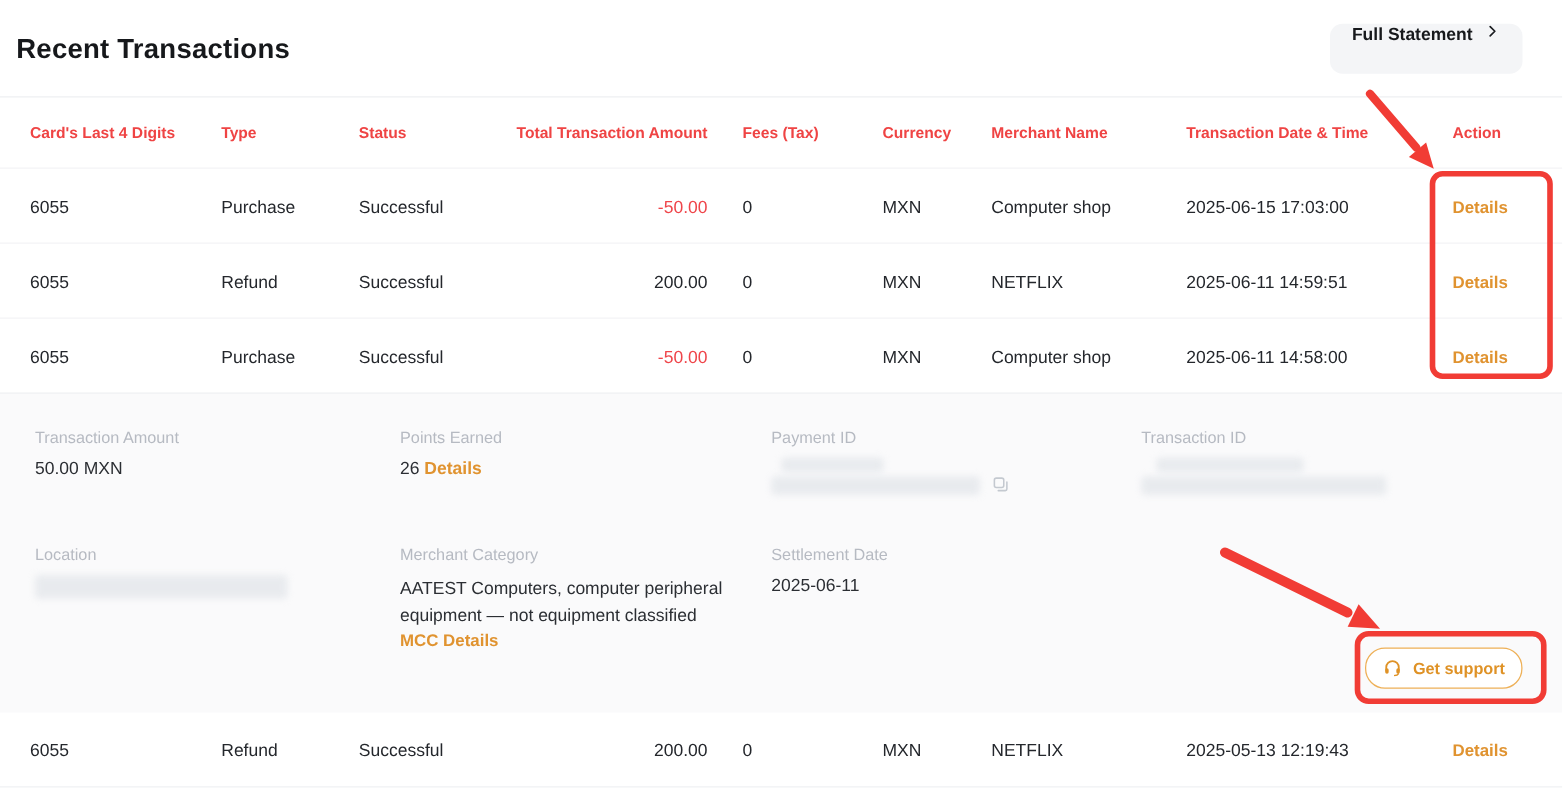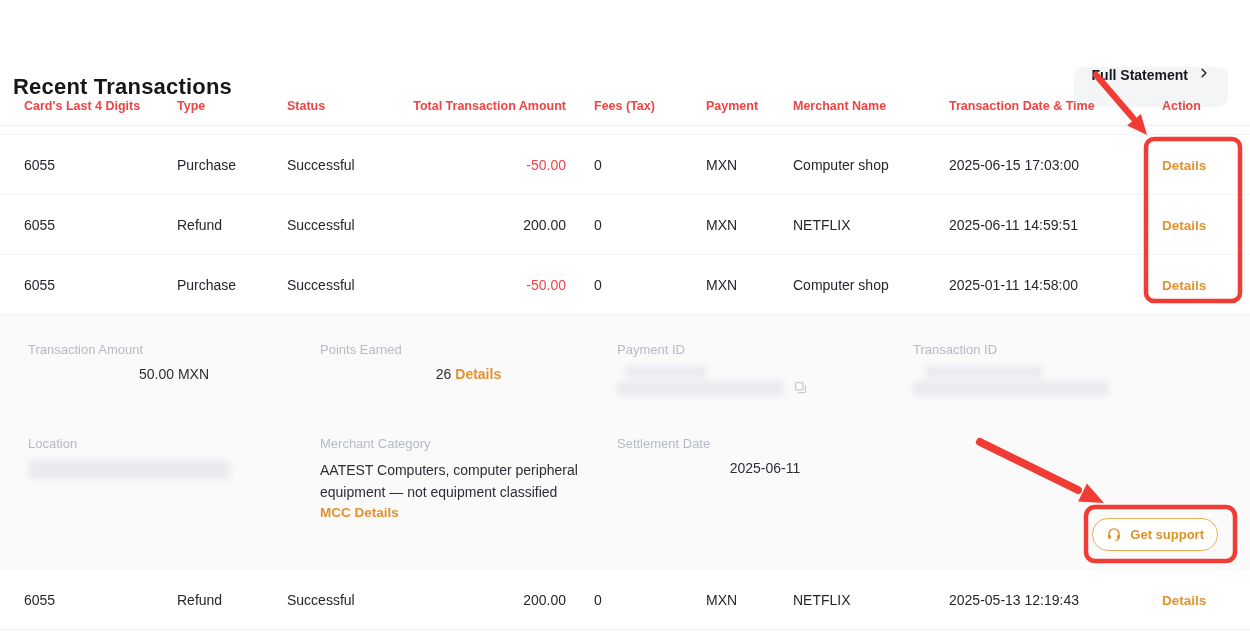--- a/index.html
+++ b/index.html
@@ -5,21 +5,21 @@
   * { margin:0; padding:0; box-sizing:border-box; }
   html,body { background:#ffffff; }
   .page {
     position:relative; width:1250px; height:640px; background:#fff;
     font-family:"Liberation Sans", sans-serif; overflow:hidden;
   }
   
   .topbar {
     position:absolute; top:0; left:0; width:100%; height:78px;
     display:flex; align-items:center; justify-content:space-between;
-    padding:0 22px 0 13px; border-bottom:1px solid #eef0f2;margin-top:48px;
+    padding:0 32px 0 13px; border-bottom:1px solid #eef0f2;
   }
   .page-title { font-size:22px; font-weight:700; color:#16181b; letter-spacing:.2px; }
   .full-statement-btn {
     display:flex; align-items:flex-start; gap:10px; height:40px; padding:0 18px;
     background:#f4f5f7; border:none; border-radius:10px; cursor:pointer;
     font-family:inherit; font-size:14px; font-weight:700; color:#17191c;
   }
   
   .tablewrap { position:absolute; top:78px; left:0; width:100%; }
   .grid-row {
@@ -37,21 +37,21 @@
   .bottom-line { border-top:1px solid #f0f1f3; }
   
   .panel {
     position:relative; height:256px; background:#fafafb;
     border-top:1px solid #f0f1f3; padding:27px 36px 0 28px;
   }
   .panel-grid { display:grid; grid-template-columns:292px 297px 296px 1fr; }
   .rowA { margin-bottom:40px; }
   .lbl { font-size:13px; color:#b6bac2; margin-bottom:9px; }
   .val { font-size:14px; color:#2b2e33; line-height:1.55; }
-  .val-strong { font-size:14px; color:#2b2e33;text-align:center; }
+  .val-strong { font-size:14px; color:#2b2e33; }
   .inline-link { color:#e09330; font-weight:700; cursor:pointer; }
   .mcc-link { display:inline-block; margin-top:2px; font-size:13.5px; color:#e09330; font-weight:700; cursor:pointer; }
   .cat-text { max-width:282px; }
   
   .blurstack { display:flex; align-items:flex-end; gap:9px; }
   .blur-bar { background:#dde1e6; border-radius:3px; filter:blur(3px); opacity:.6; }
   .pay-l1 { width:82px; height:12px; margin-left:8px; margin-bottom:3px; }
   .pay-l2 { width:167px; height:15px; }
   .txn-l1 { width:118px; height:12px; margin-left:12px; margin-bottom:3px; }
   .txn-l2 { width:196px; height:15px; }
@@ -85,21 +85,21 @@
   </div>
 
   <div class="tablewrap">
 
     <div class="grid-row thead">
       <div>Card's Last 4 Digits</div>
       <div>Type</div>
       <div>Status</div>
       <div class="c-amount">Total Transaction Amount</div>
       <div class="c-fees">Fees (Tax)</div>
-      <div>Payment</div>
+      <div>Currency</div>
       <div>Merchant Name</div>
       <div>Transaction Date &amp; Time</div>
       <div class="c-action">Action</div>
     </div>
 
     <div class="grid-row trow">
       <div>6055</div>
       <div>Purchase</div>
       <div>Successful</div>
       <div class="c-amount neg">-50.00</div>
@@ -123,21 +123,21 @@
     </div>
 
     <div class="grid-row trow">
       <div>6055</div>
       <div>Purchase</div>
       <div>Successful</div>
       <div class="c-amount neg">-50.00</div>
       <div class="c-fees">0</div>
       <div>MXN</div>
       <div>Computer shop</div>
-      <div>2025-01-11 14:58:00</div>
+      <div>2025-06-11 14:58:00</div>
       <div class="c-action"><span class="details-link">Details</span></div>
     </div>
 
     <div class="panel">
       <div class="panel-grid rowA">
         <div class="field">
           <div class="lbl">Transaction Amount</div>
           <div class="val-strong">50.00 MXN</div>
         </div>
         <div class="field">

